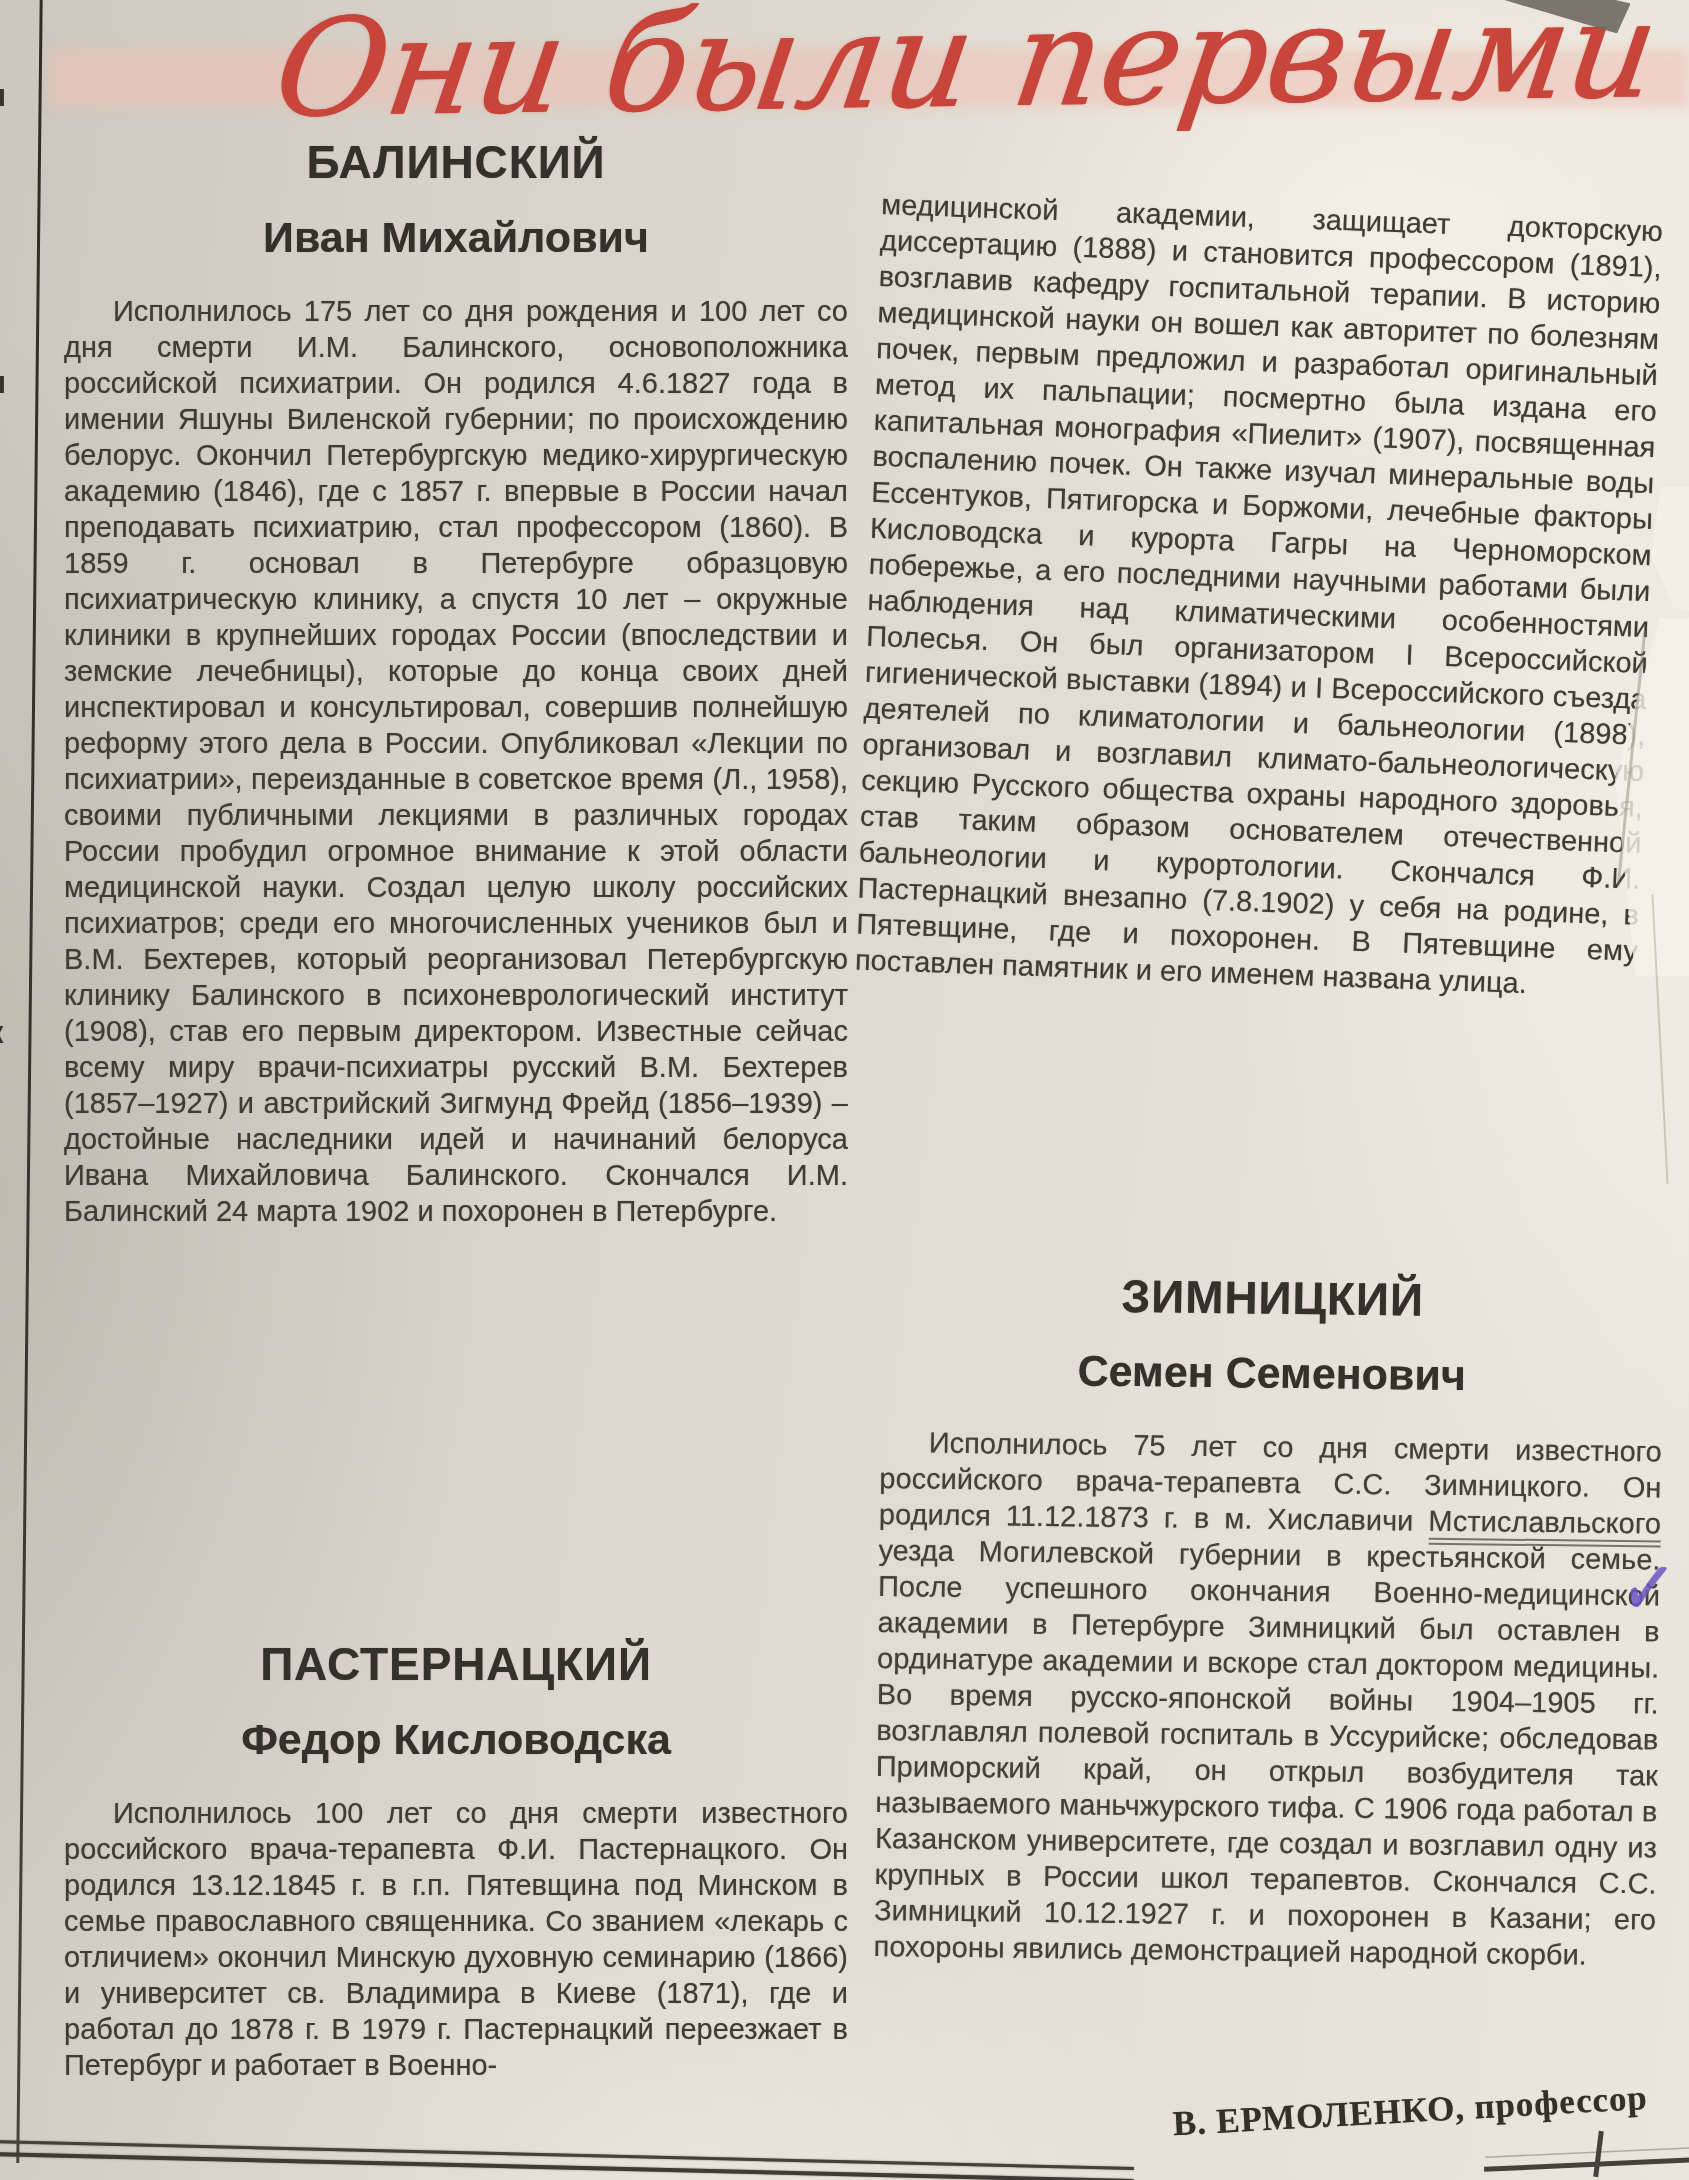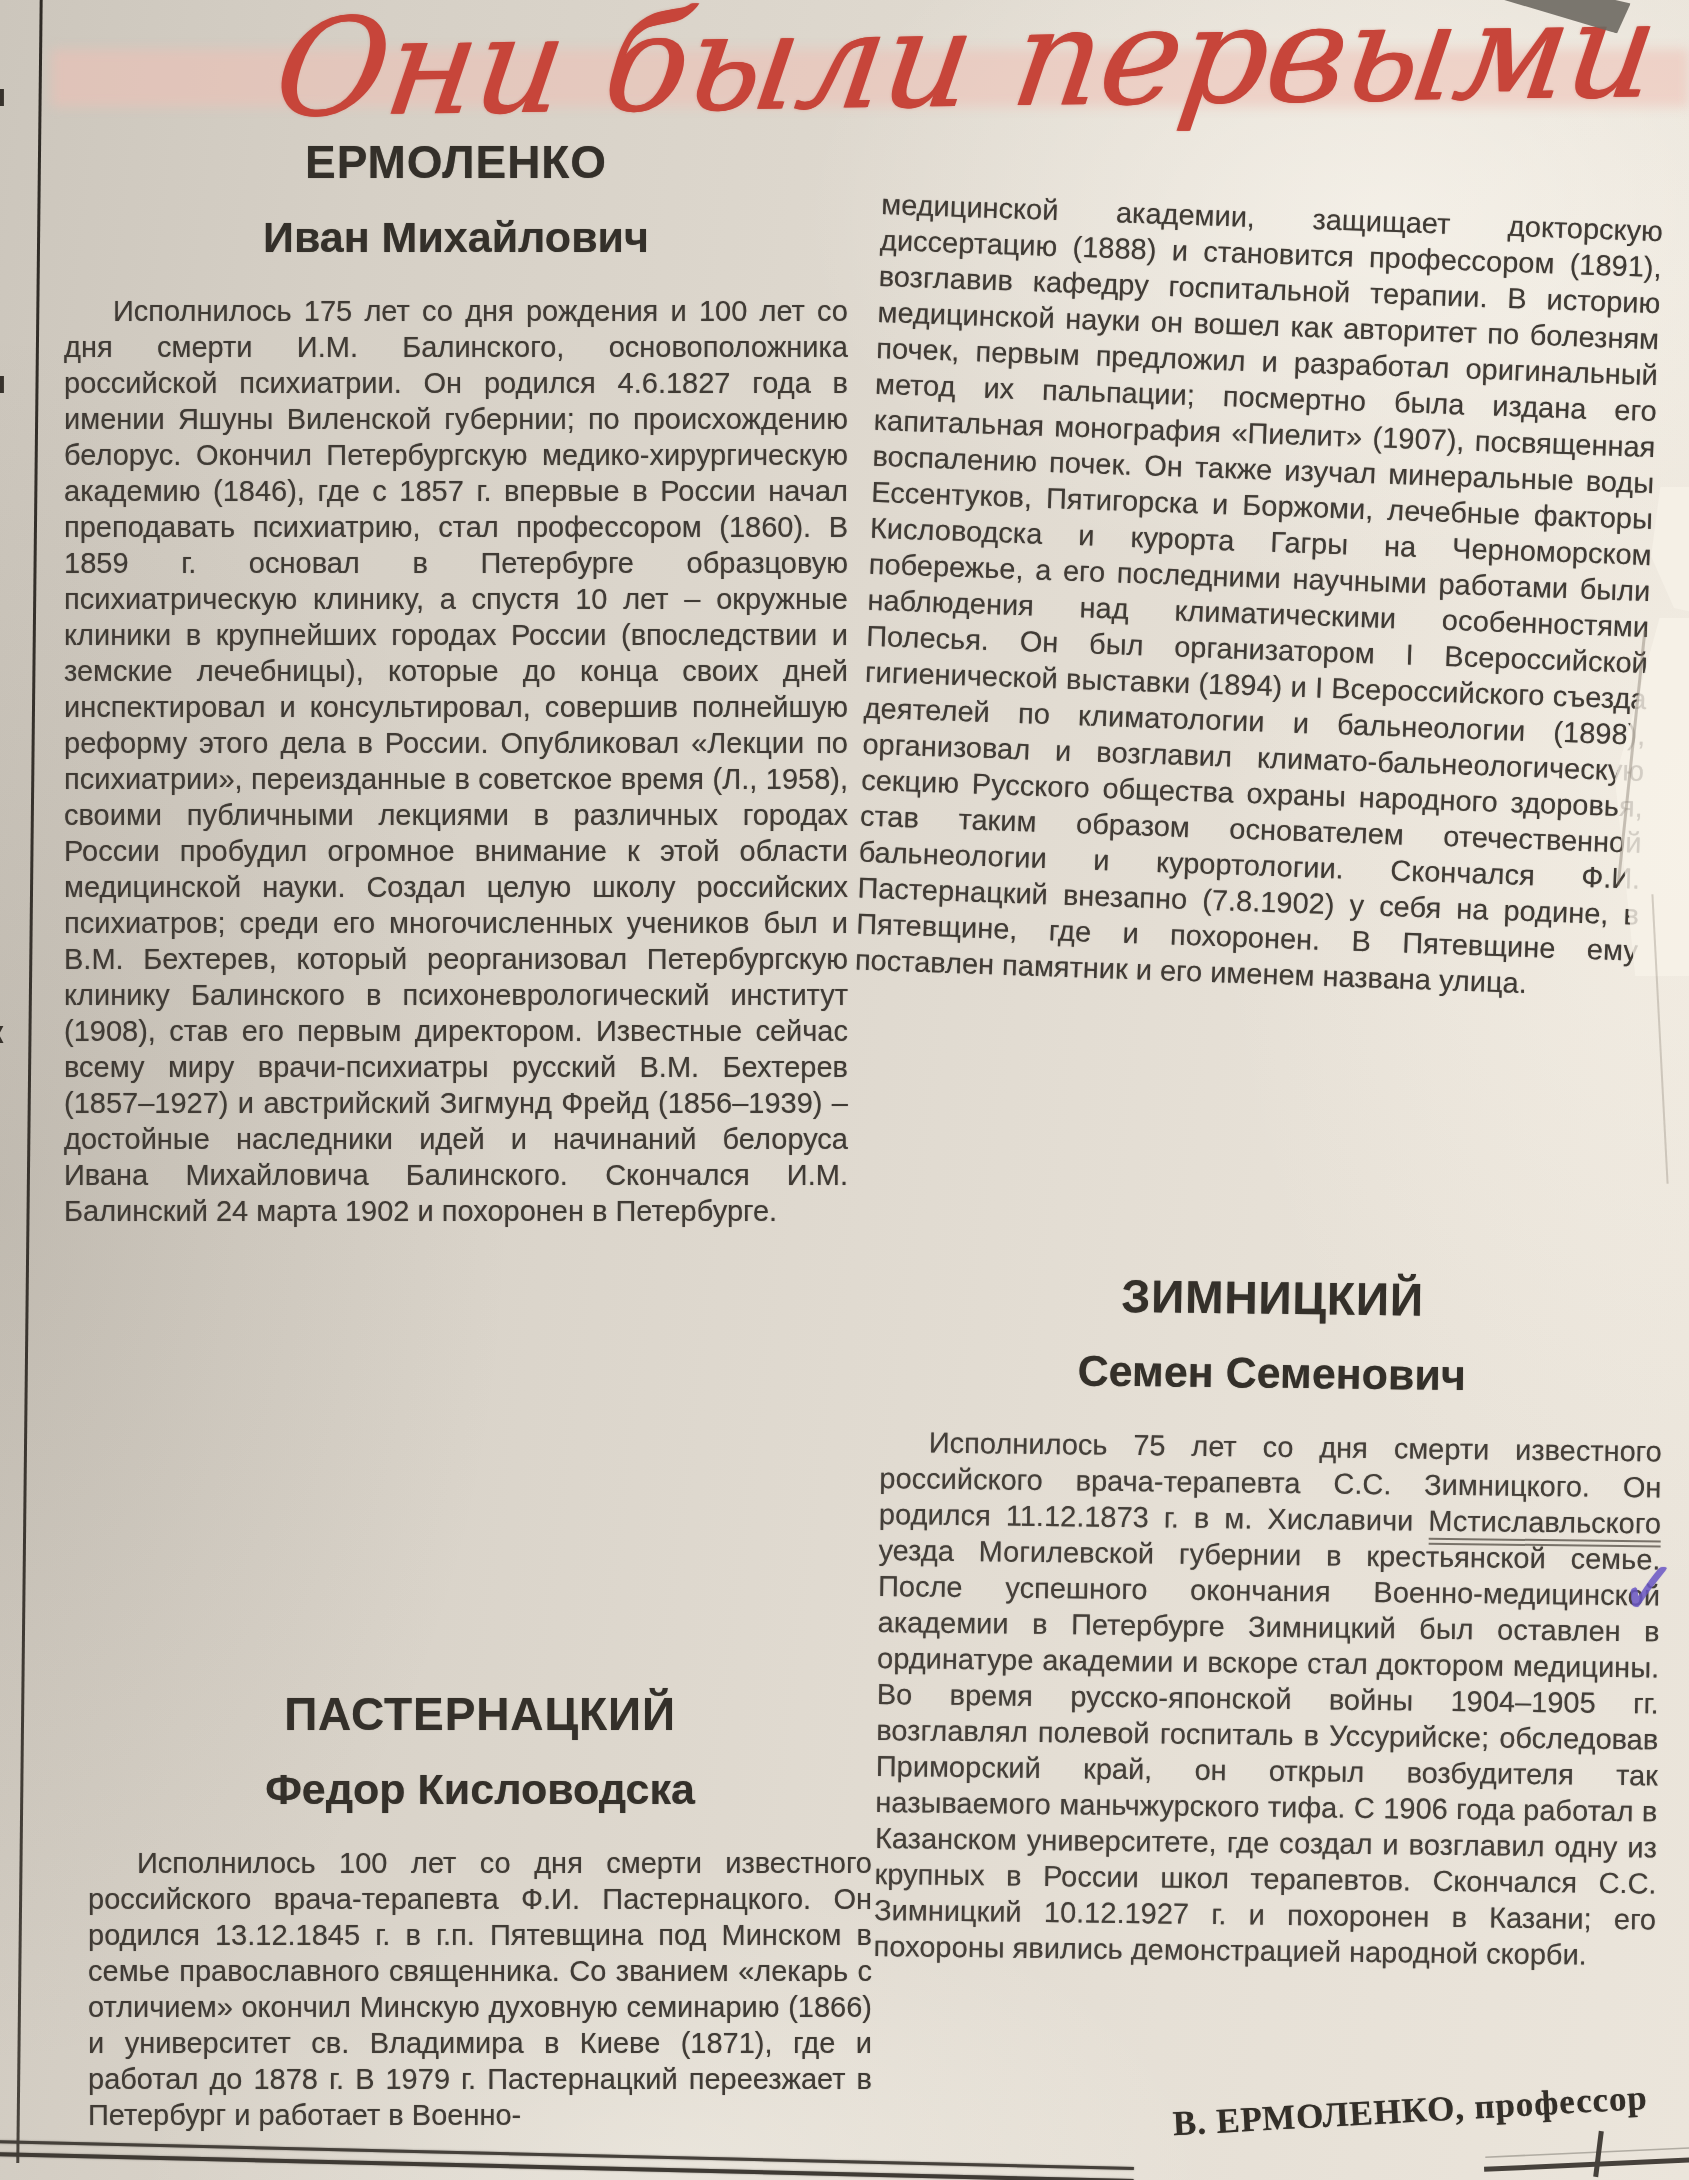--- a/index.html
+++ b/index.html
@@ -52,21 +52,21 @@
   
   .article{position:absolute;width:784px;}
   .surname{font-size:46px;font-weight:bold;text-align:center;color:#34302a;
     letter-spacing:0.9px;margin:0 0 24px 0;text-shadow:0 0 0.9px rgba(52,48,42,.6);}
   .name{font-size:43px;font-weight:bold;text-align:center;color:#34302a;
     margin:0 0 31px 0;text-shadow:0 0 0.9px rgba(52,48,42,.6);}
   .body-text{font-size:29px;line-height:36px;text-align:justify;color:#403b35;
     text-shadow:0 0 1px rgba(64,59,53,.55);}
   .body-text p{margin:0;text-indent:49px;}
   #art-balinsky{left:64px;top:135px;}
-  #art-pasternatsky-left{left:64px;top:1687px;margin-left:24px;}
+  #art-pasternatsky-left{left:64px;top:1637px;}
   #art-pasternatsky-right{left:882px;top:186px;width:782px;
     transform:rotate(2deg);transform-origin:left top;}
   #art-zimnitsky{left:882px;top:1266px;width:782px;
     transform:rotate(0.7deg);transform-origin:left top;}
   #art-zimnitsky .body-text{color:#443f39;}
   .pencil-underline{border-bottom:7.7px double rgba(88,82,73,.78);padding-bottom:0.9px;}
   .signature{position:absolute;left:1069px;top:2094px;width:579px;text-align:right;
     font-family:"Liberation Serif",serif;font-weight:bold;font-size:35px;color:#332f29;
     transform:rotate(-3.2deg);letter-spacing:0.9px;text-shadow:0 0 0.9px rgba(51,47,41,.6);}
   .checkmark{position:absolute;left:1622px;top:1552px;font-size:63px;color:#6a57c5;
@@ -86,21 +86,21 @@
 
   <span class="frag f1">я</span>
   <span class="frag f2">я</span>
   <span class="frag f3">-</span>
   <span class="frag f4">,</span>
   <span class="frag f5">-</span>
   <span class="frag f6">к</span>
   <span class="frag f7">-</span>
 
   <div class="article" id="art-balinsky">
-    <div class="surname">ЕРМОЛЕНКО</div>
+    <div class="surname">БАЛИНСКИЙ</div>
     <div class="name">Иван Михайлович</div>
     <div class="body-text">
       <p>Исполнилось 175 лет со дня рождения и 100 лет со дня смерти И.М. Балинского, основоположника российской психиатрии. Он родился 4.6.1827 года в имении Яшуны Виленской губернии; по происхождению белорус. Окончил Петербургскую медико-хирургическую академию (1846), где с 1857 г. впервые в России начал преподавать психиатрию, стал профессором (1860). В 1859 г. основал в Петербурге образцовую психиатрическую клинику, а спустя 10 лет – окружные клиники в крупнейших городах России (впоследствии и земские лечебницы), которые до конца своих дней инспектировал и консультировал, совершив полнейшую реформу этого дела в России. Опубликовал «Лекции по психиатрии», переизданные в советское время (Л., 1958), своими публичными лекциями в различных городах России пробудил огромное внимание к этой области медицинской науки. Создал целую школу российских психиатров; среди его многочисленных учеников был и В.М. Бехтерев, который реорганизовал Петербургскую клинику Балинского в психоневрологический институт (1908), став его первым директором. Известные сейчас всему миру врачи-психиатры русский В.М. Бехтерев (1857–1927) и австрийский Зигмунд Фрейд (1856–1939) – достойные наследники идей и начинаний белоруса Ивана Михайловича Балинского. Скончался И.М. Балинский 24 марта 1902 и похоронен в Петербурге.</p>
     </div>
   </div>
 
   <div class="article" id="art-pasternatsky-left">
     <div class="surname">ПАСТЕРНАЦКИЙ</div>
     <div class="name">Федор Кисловодска</div>
     <div class="body-text">

